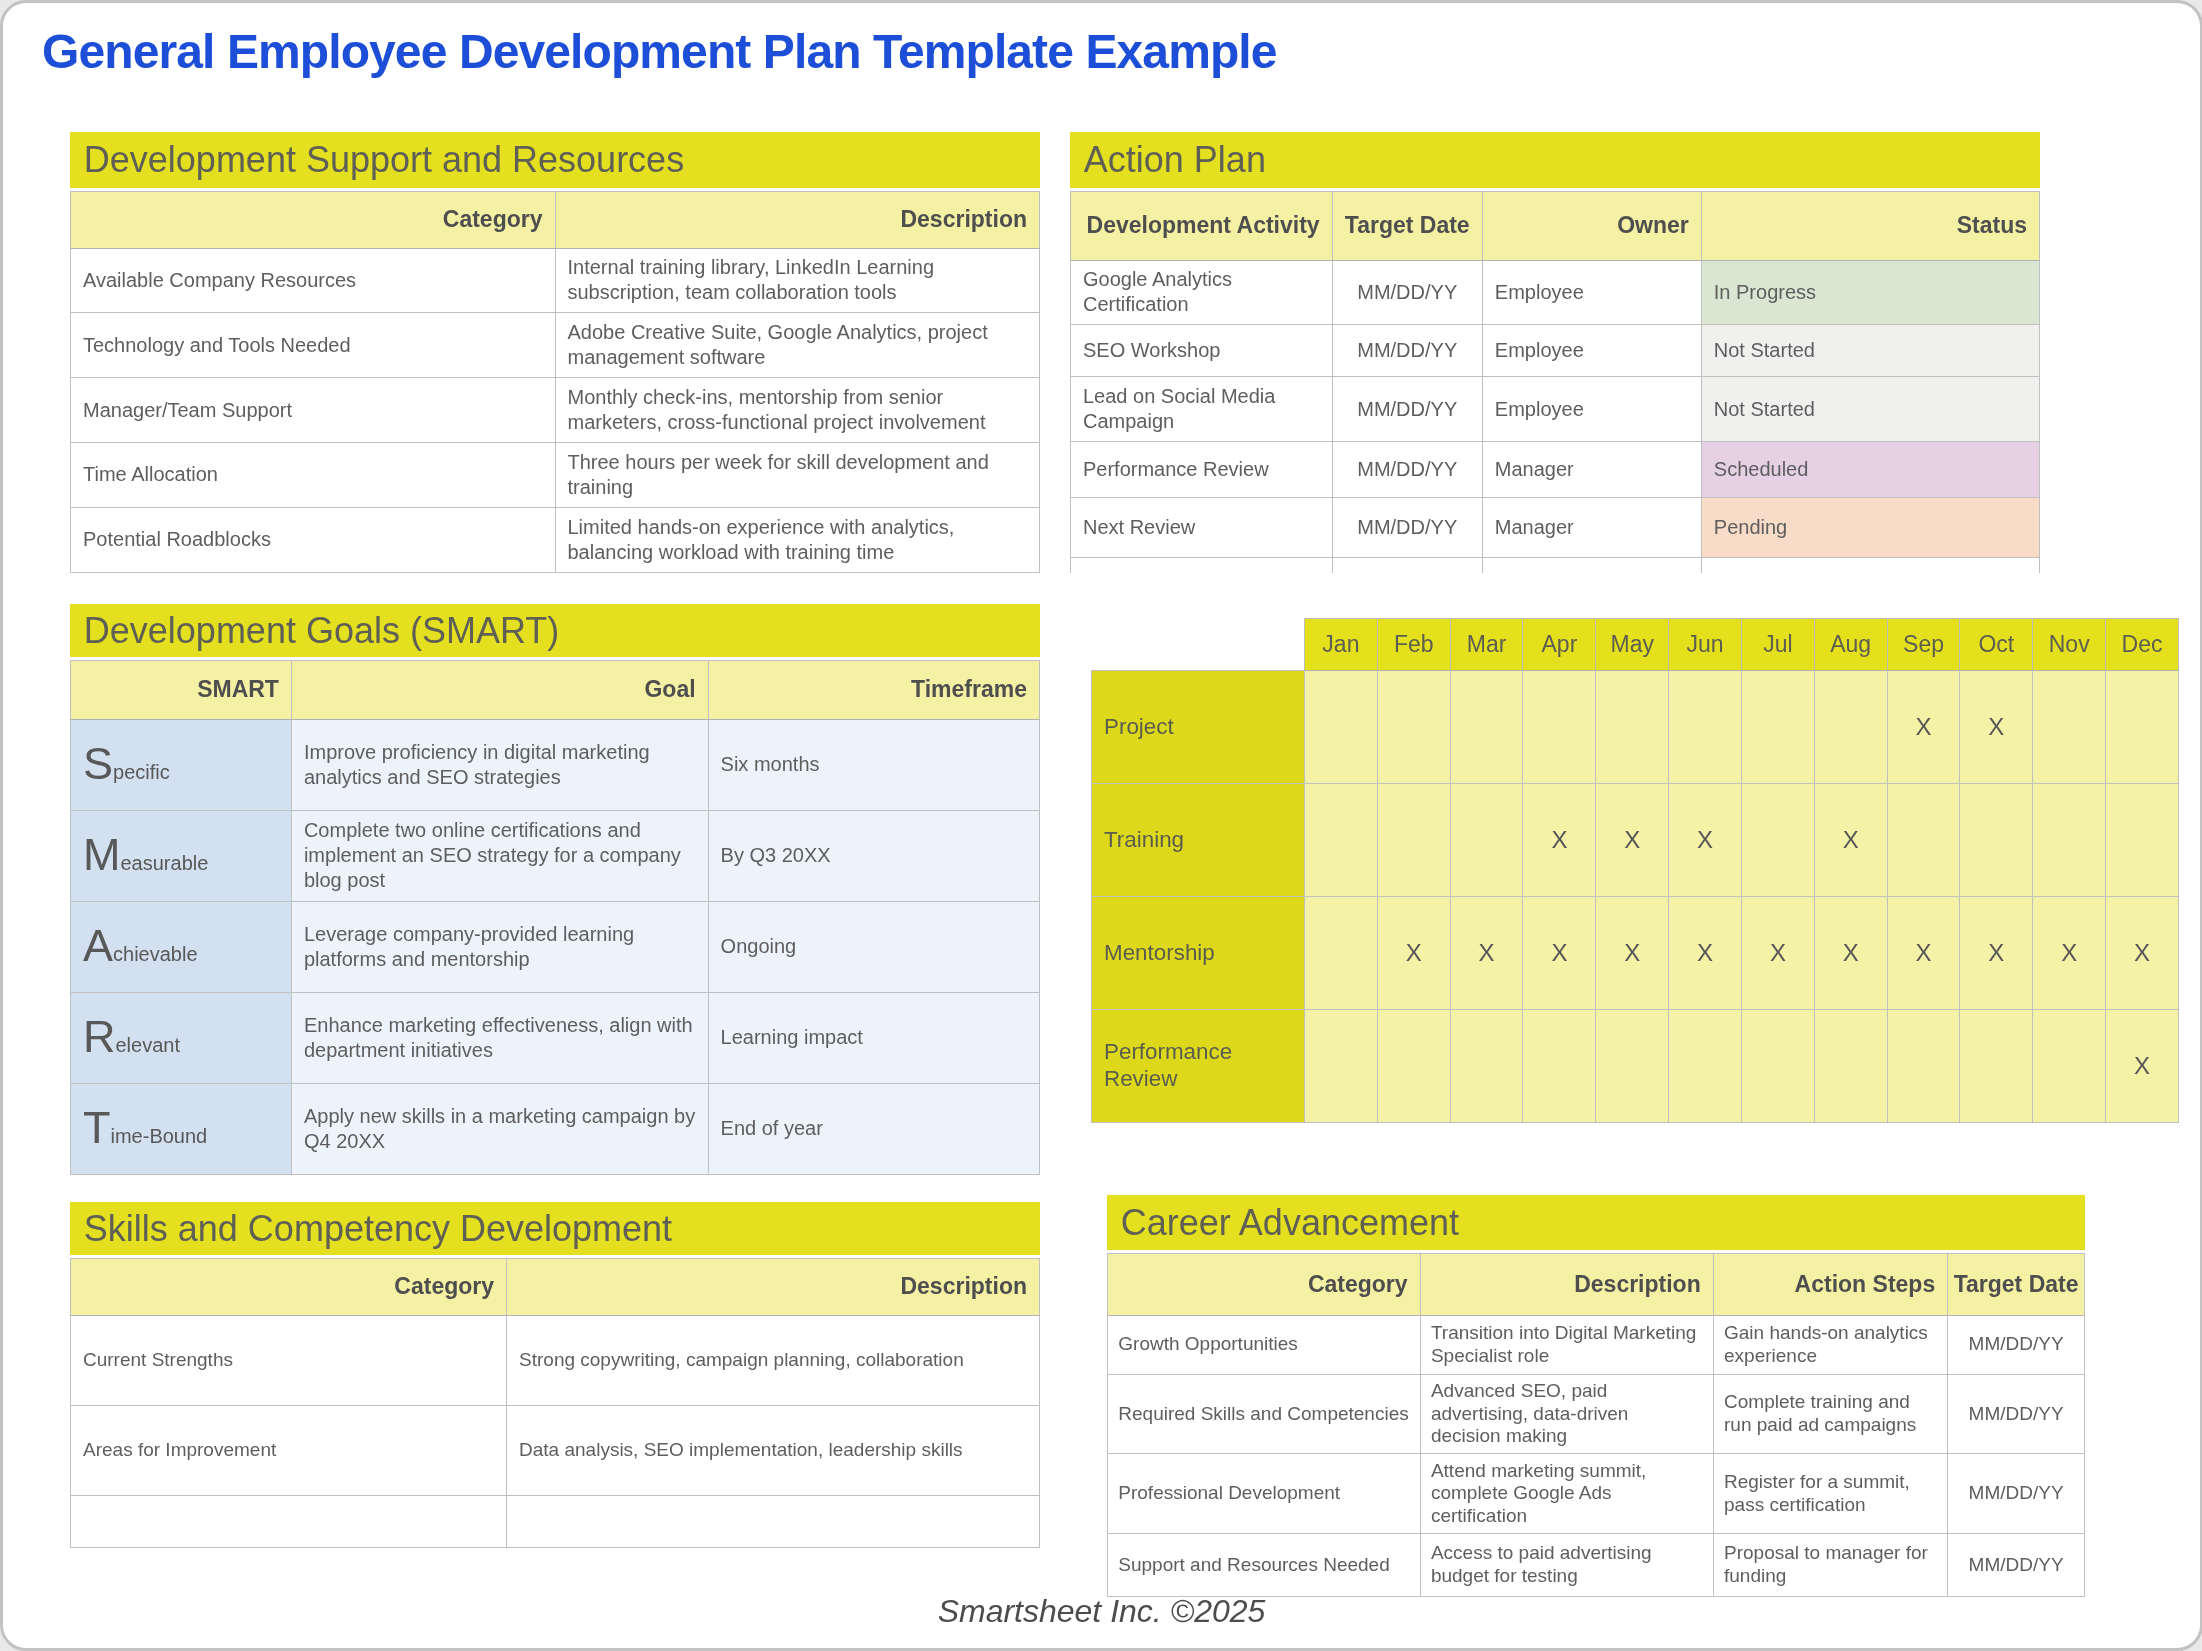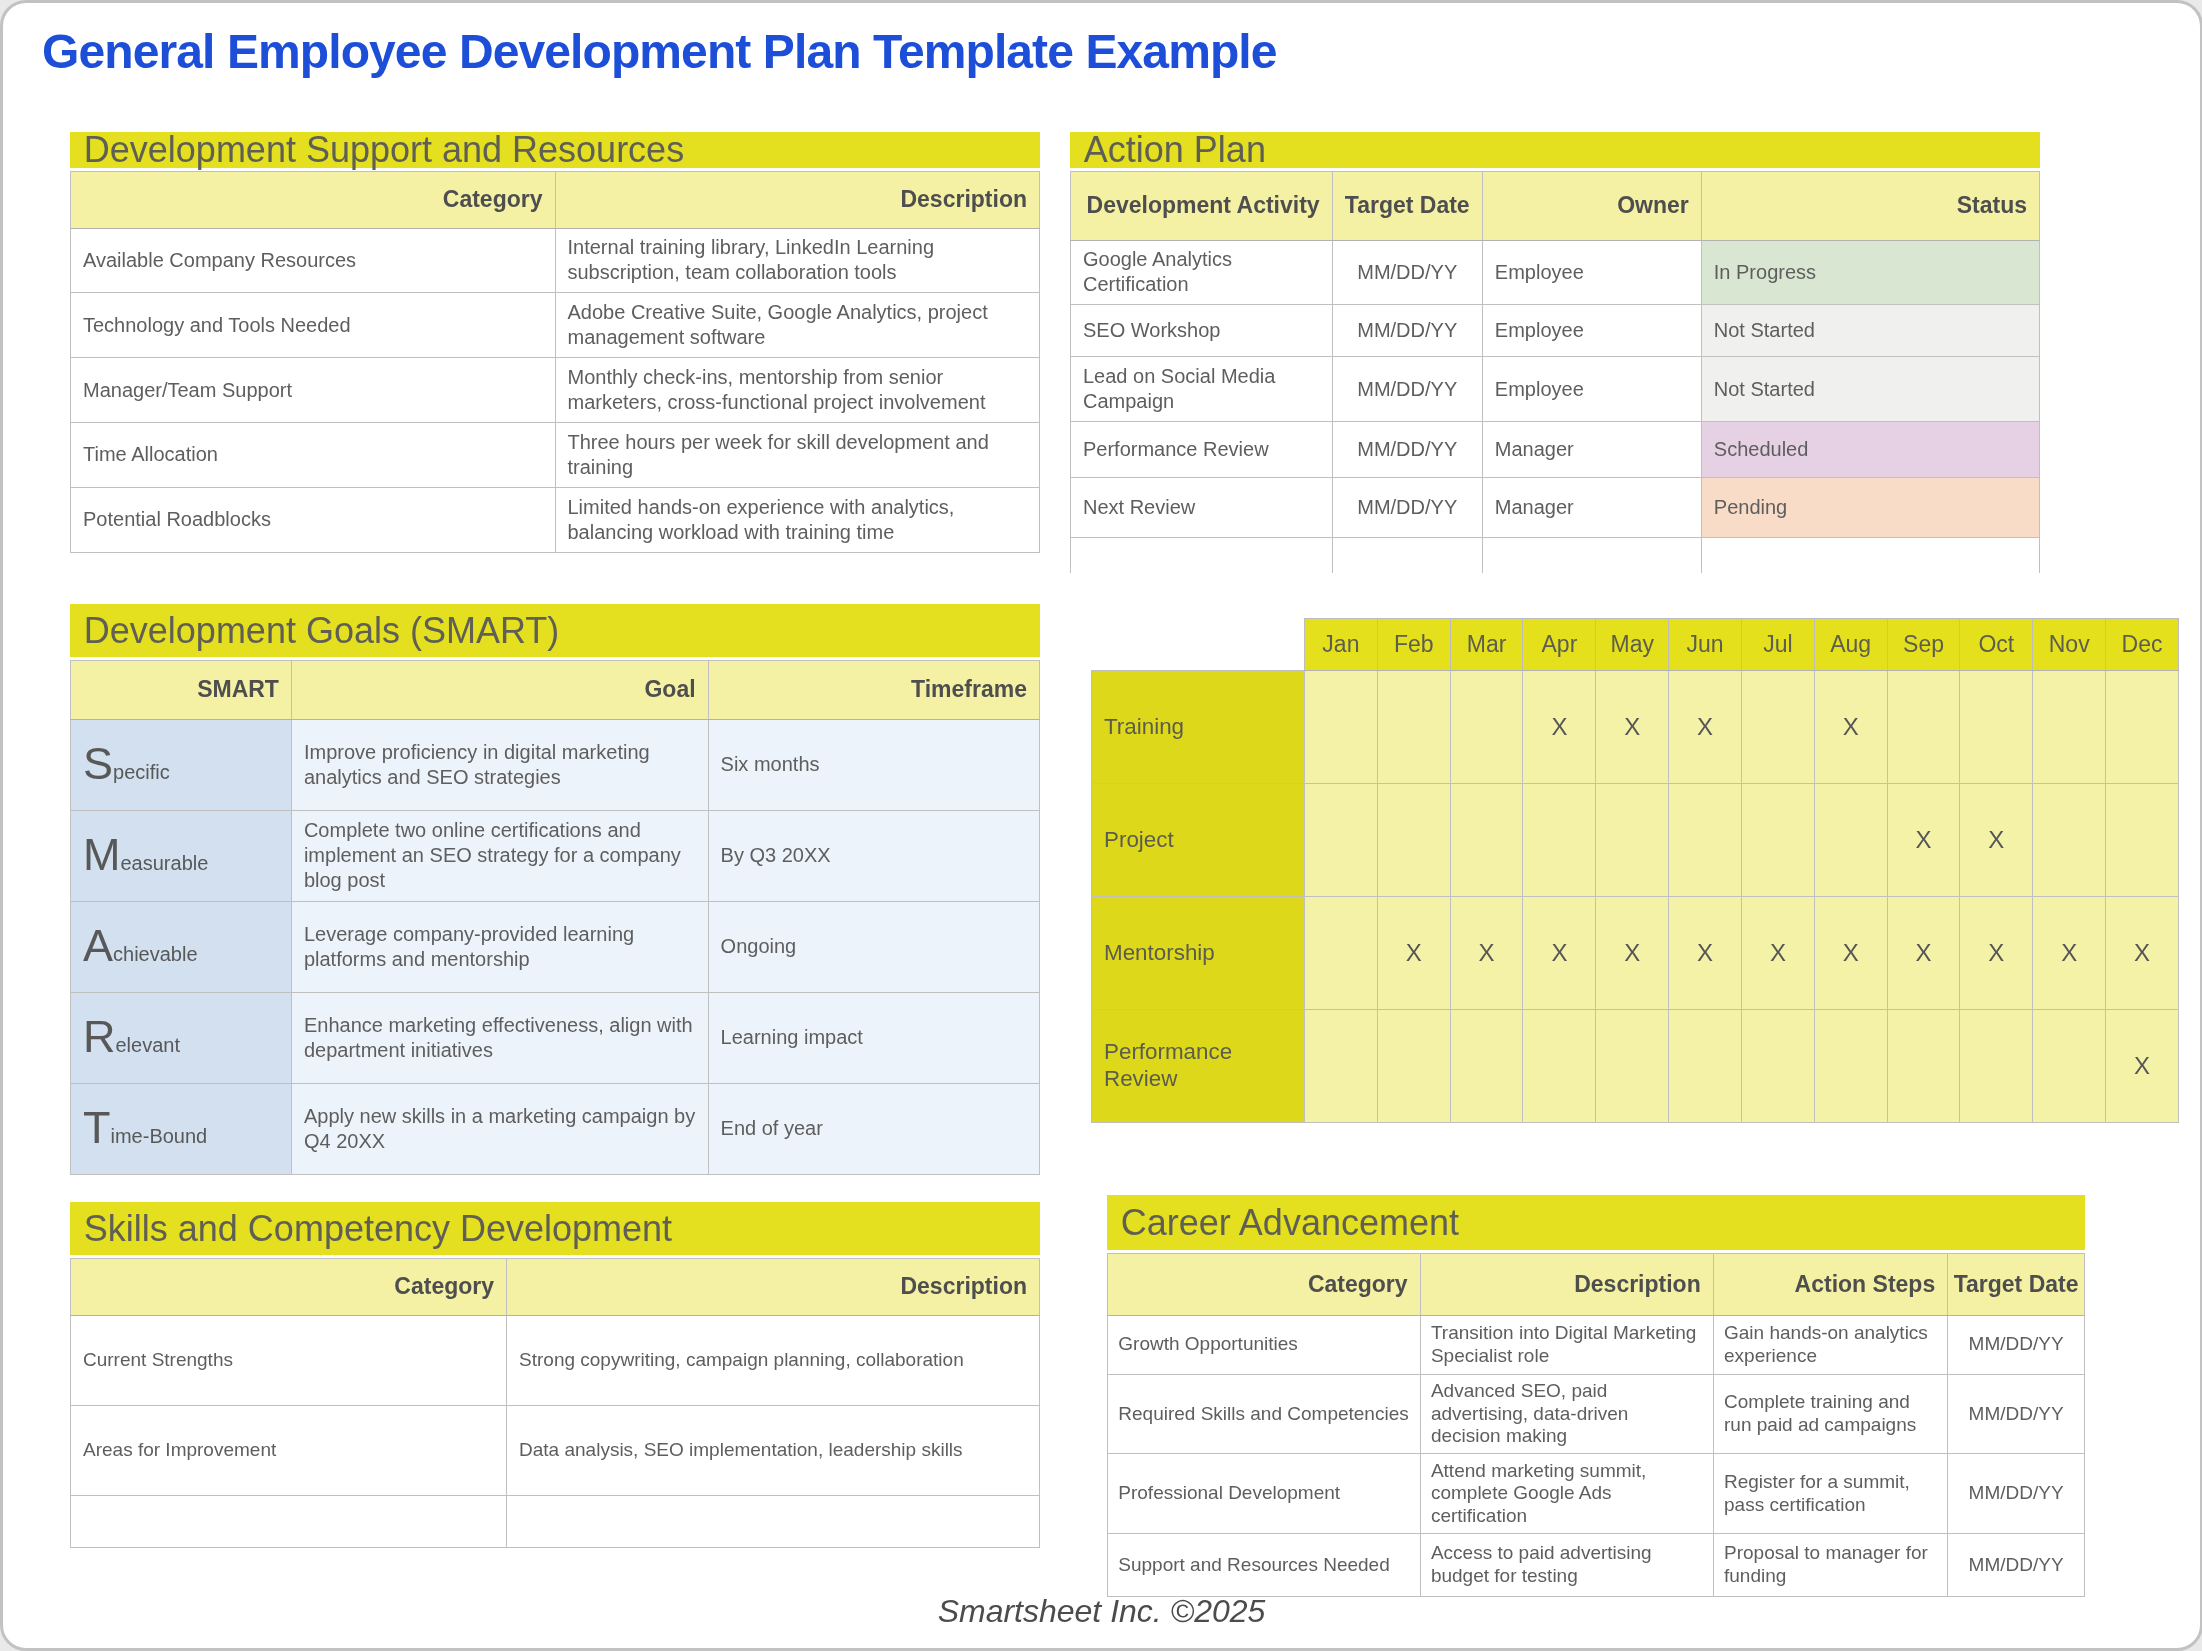--- a/index.html
+++ b/index.html
@@ -9,21 +9,21 @@
     border:3.4px solid #c2c2c2; border-radius:26px; overflow:hidden;
     font-family:"Liberation Sans", sans-serif;
   }
   .page-title {
     position:absolute; left:39px; top:20.6px;
     font-size:48px; font-weight:700; letter-spacing:-0.9px; color:#1d4ed8;
   }
   .section { position:absolute; }
   .clip { overflow:hidden; }
   .band {
-    background:#e4e01f; height:36px; margin-bottom:2.6px;
+    background:#e4e01f; height:56px; margin-bottom:2.6px;
     display:flex; align-items:center; padding-left:13.8px;
     font-size:36px; color:#5f5f55; white-space:nowrap;
   }
   table { border-collapse:collapse; width:100%; table-layout:fixed; }
   th, td { border:0.9px solid #c0c0c0; vertical-align:middle; }
   th {
     background:#f4f1a4; color:#4e4e4e; font-size:23px; font-weight:700;
     text-align:right; padding:6.9px 12px; border-bottom:1.7px solid #b2b2b2;
   }
   td { color:#5e5e5e; font-size:20px; line-height:1.25; padding:6.9px 12px; background:#fff; }
@@ -223,46 +223,46 @@
           <th class="month">Jul</th>
           <th class="month">Aug</th>
           <th class="month">Sep</th>
           <th class="month">Oct</th>
           <th class="month">Nov</th>
           <th class="month">Dec</th>
         </tr>
       </thead>
       <tbody>
         <tr>
+          <td class="rowlabel">Project</td>
+          <td class="mark"></td>
+          <td class="mark"></td>
+          <td class="mark"></td>
+          <td class="mark"></td>
+          <td class="mark"></td>
+          <td class="mark"></td>
+          <td class="mark"></td>
+          <td class="mark"></td>
+          <td class="mark">X</td>
+          <td class="mark">X</td>
+          <td class="mark"></td>
+          <td class="mark"></td>
+        </tr>
+        <tr>
           <td class="rowlabel">Training</td>
           <td class="mark"></td>
           <td class="mark"></td>
           <td class="mark"></td>
           <td class="mark">X</td>
           <td class="mark">X</td>
           <td class="mark">X</td>
           <td class="mark"></td>
           <td class="mark">X</td>
           <td class="mark"></td>
           <td class="mark"></td>
-          <td class="mark"></td>
-          <td class="mark"></td>
-        </tr>
-        <tr>
-          <td class="rowlabel">Project</td>
-          <td class="mark"></td>
-          <td class="mark"></td>
-          <td class="mark"></td>
-          <td class="mark"></td>
-          <td class="mark"></td>
-          <td class="mark"></td>
-          <td class="mark"></td>
-          <td class="mark"></td>
-          <td class="mark">X</td>
-          <td class="mark">X</td>
           <td class="mark"></td>
           <td class="mark"></td>
         </tr>
         <tr>
           <td class="rowlabel">Mentorship</td>
           <td class="mark"></td>
           <td class="mark">X</td>
           <td class="mark">X</td>
           <td class="mark">X</td>
           <td class="mark">X</td>

